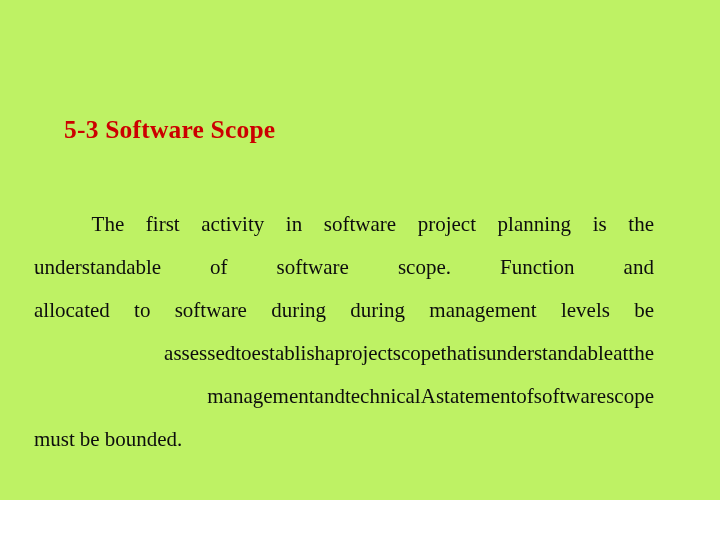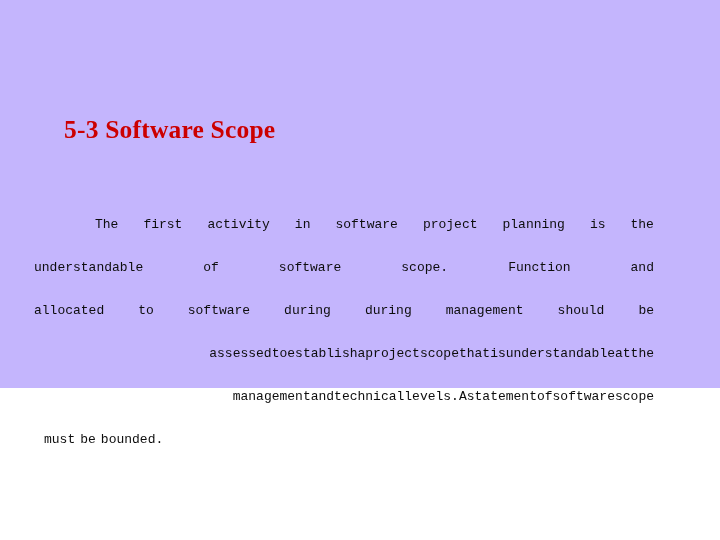--- a/index.html
+++ b/index.html
@@ -11,22 +11,22 @@
     width: 720px;
     height: 540px;
     background: #ffffff;
     font-family: "Liberation Serif", "DejaVu Serif", serif;
     overflow: hidden;
   }
 
   #slide {
     position: relative;
     width: 720px;
-    height: 388px;
-    background: #c4b5fd;
+    height: 500px;
+    background: #bef264;
     box-sizing: border-box;
   }
 
   
   #slide-title {
     position: absolute;
     left: 64px;
     top: 115px;
     font-size: 25.5px;
     font-weight: bold;
@@ -39,28 +39,27 @@
   
   #body-block {
     position: absolute;
     left: 34px;
     top: 203px;
     width: 620px;
   }
 
   .body-line {
     display: block;
-    font-size: 13px;
+    font-size: 21px;
     color: #000000;
     height: 43px;
     line-height: 43px;
     white-space: nowrap;
     overflow: visible;
     color: #0d0d0d;
-    font-family: Liberation Mono, monospace;
   }
 
   
   .body-line.stretch {
     display: flex;
     justify-content: space-between;
     width: 620px;
   }
   .body-line.stretch .w {
     display: inline-block;
@@ -73,21 +72,20 @@
     width: 620px;
   }
   .body-line.snug .w {
     display: inline-block;
   }
 
   
   .body-line.ragged {
     display: block;
     width: 620px;
-    margin-left: 10px;
   }
   .body-line.ragged .w {
     display: inline-block;
   }
   .body-line.ragged .w + .w {
     margin-left: 5px;
   }
 
   
   .indent {
@@ -123,41 +121,40 @@
         <span class="w">Function</span>
         <span class="w">and</span>
       </div>
       <div class="body-line stretch">
         <span class="w">allocated</span>
         <span class="w">to</span>
         <span class="w">software</span>
         <span class="w">during</span>
         <span class="w">during</span>
         <span class="w">management</span>
-        <span class="w">should</span>
+        <span class="w">levels</span>
         <span class="w">be</span>
       </div>
       <div class="body-line snug">
         <span class="w">assessed</span>
         <span class="w">to</span>
         <span class="w">establish</span>
         <span class="w">a</span>
         <span class="w">project</span>
         <span class="w">scope</span>
         <span class="w">that</span>
         <span class="w">is</span>
         <span class="w">understandable</span>
         <span class="w">at</span>
         <span class="w">the</span>
       </div>
       <div class="body-line snug">
         <span class="w">management</span>
         <span class="w">and</span>
         <span class="w">technical</span>
-        <span class="w">levels.</span>
         <span class="w">A</span>
         <span class="w">statement</span>
         <span class="w">of</span>
         <span class="w">software</span>
         <span class="w">scope</span>
       </div>
       <div class="body-line ragged"><span class="w">must</span><span class="w">be</span><span class="w">bounded.</span></div>
     </div>
 
 </div>

